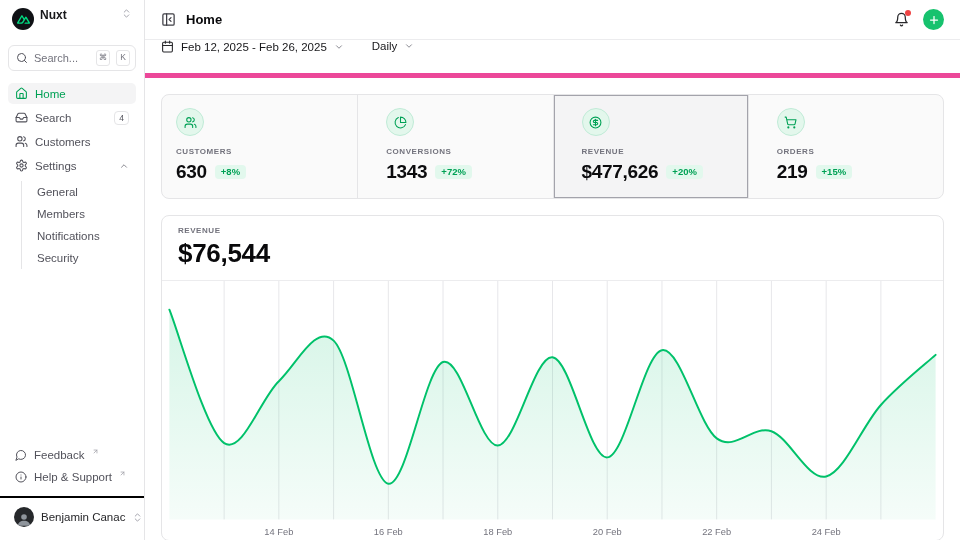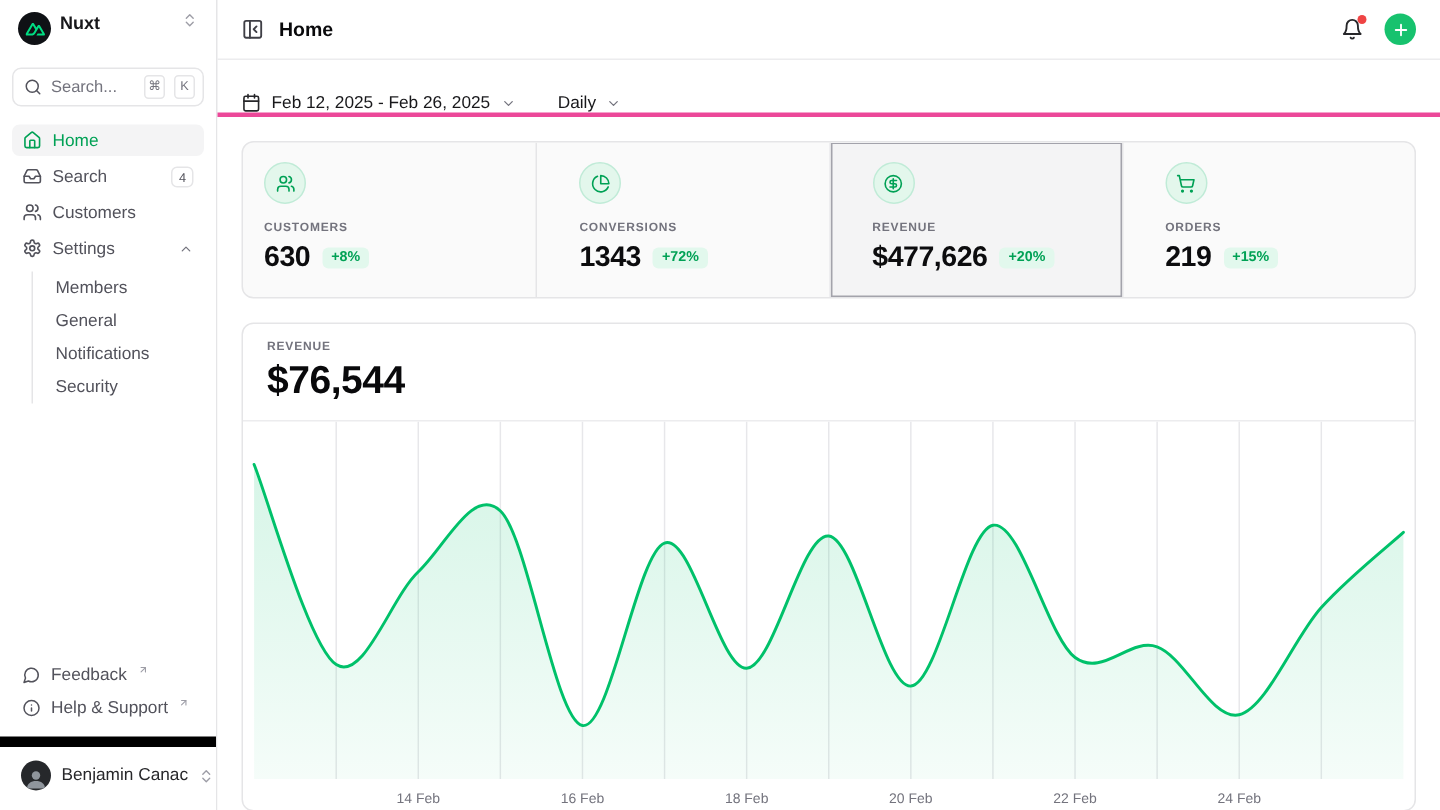--- a/index.html
+++ b/index.html
@@ -49,21 +49,21 @@
               color:#52525b; border-radius:5px; padding:0 4px; cursor:pointer; }
 
   .sidebar-spacer { flex:1; }
   .footer-item { height:22px; display:flex; align-items:center; gap:7px; padding:0 7px;
                  border-radius:5px; font-size:11.5px; font-weight:500; color:#52525b; cursor:pointer; }
   .footer-item .ni { display:flex; color:#52525b; }
   .footer-item svg { width:12px; height:12px; }
   .ext { display:flex; color:#9d9da6; align-self:flex-start; margin-top:4px; margin-left:0; }
   .ext svg { width:7px; height:7px; }
 
-  .user-sec { border-top:7px solid #000000; margin:8px -8px 0; padding:6px 8px 2px; }
+  .user-sec { border-top:2px solid #000000; margin:8px -8px 0; padding:6px 8px 2px; }
   .user-row { display:flex; align-items:center; gap:7px; padding:0 6px; height:26px;
               border-radius:5px; cursor:pointer; }
   .avatar { width:20px; height:20px; border-radius:50%; overflow:hidden; flex:none;
             background:#26282b; display:flex; align-items:flex-end; justify-content:center; }
   .avatar svg { width:16px; height:16px; }
   .user-name { font-size:11.5px; font-weight:500; flex:1; color:#27272a; white-space:nowrap; }
 
   
   .main { flex:1; display:flex; flex-direction:column; min-width:0; }
   .topbar { height:40px; min-height:40px; border-bottom:1px solid #ececee;
@@ -73,22 +73,22 @@
   .topbar-title { font-size:13px; font-weight:700; color:#09090b; }
   .topbar-right { margin-left:auto; display:flex; align-items:center; gap:14px; }
   .bell-btn { position:relative; display:flex; color:#27272a; cursor:pointer; }
   .bell-btn svg { width:15px; height:15px; }
   .bell-dot { position:absolute; top:-2px; right:-2px; width:6px; height:6px;
               background:#ef4444; border-radius:50%; }
   .add-btn { width:21px; height:21px; border-radius:50%; background:#17c26e; color:#fff;
              display:flex; align-items:center; justify-content:center; cursor:pointer; flex:none; }
   .add-btn svg { width:12px; height:12px; }
 
-  .toolbar { height:38px; min-height:38px; border-bottom:3px solid #ec4899;
-             display:flex; align-items:flex-end; padding:0 16px; gap:28px; }
+  .toolbar { height:38px; min-height:38px; border-bottom:5px solid #ec4899;
+             display:flex; align-items:flex-start; padding:0 16px; gap:28px; }
   .tool-btn { display:flex; align-items:center; gap:7px; font-size:11.5px; font-weight:500;
               color:#18181b; cursor:pointer; }
   .tool-btn .t-icon { display:flex; color:#27272a; }
   .tool-btn .t-icon svg { width:13px; height:13px; }
   .dd { display:flex; color:#73737d; }
   .dd svg { width:10px; height:10px; }
 
   .content { flex:1; padding:16px; overflow:hidden; background:#fff; }
 
   .stats-row { display:grid; grid-template-columns:repeat(4,1fr); border:1px solid #e5e5e7;
@@ -194,24 +194,24 @@
         <span>Settings</span>
         <span class="chev">
           <svg viewBox="0 0 24 24" fill="none" stroke="currentColor" stroke-width="2" stroke-linecap="round" stroke-linejoin="round">
               <path d="m18 15-6-6-6 6"></path>
             </svg>
         </span>
       </div>
 
       <div class="sub-list">
         <div class="sub-item">
+            <span>General</span>
+          </div>
+        <div class="sub-item">
             <span>Members</span>
-          </div>
-        <div class="sub-item">
-            <span>General</span>
           </div>
         <div class="sub-item">
             <span>Notifications</span>
           </div>
         <div class="sub-item">
             <span>Security</span>
           </div>
       </div>
     </nav>
 

